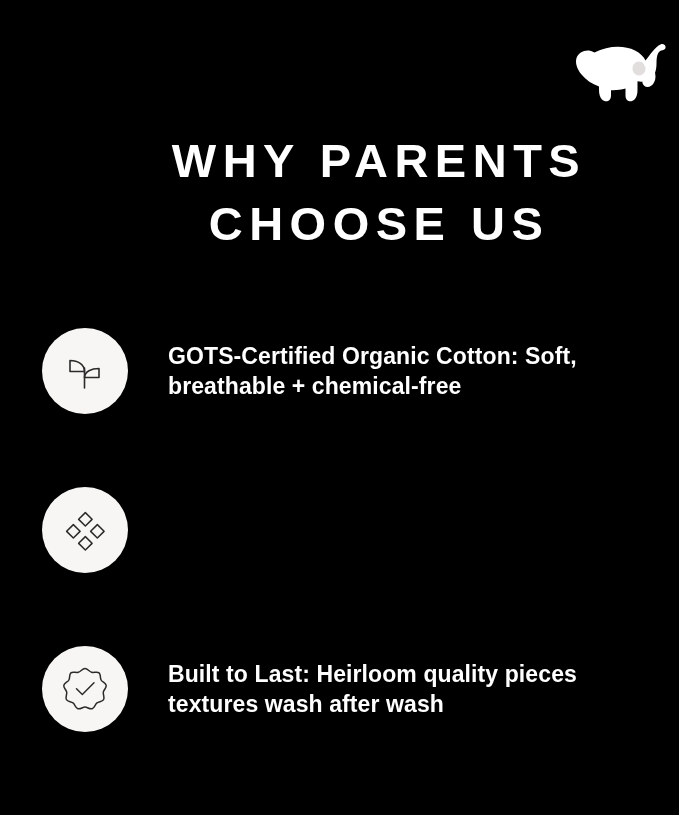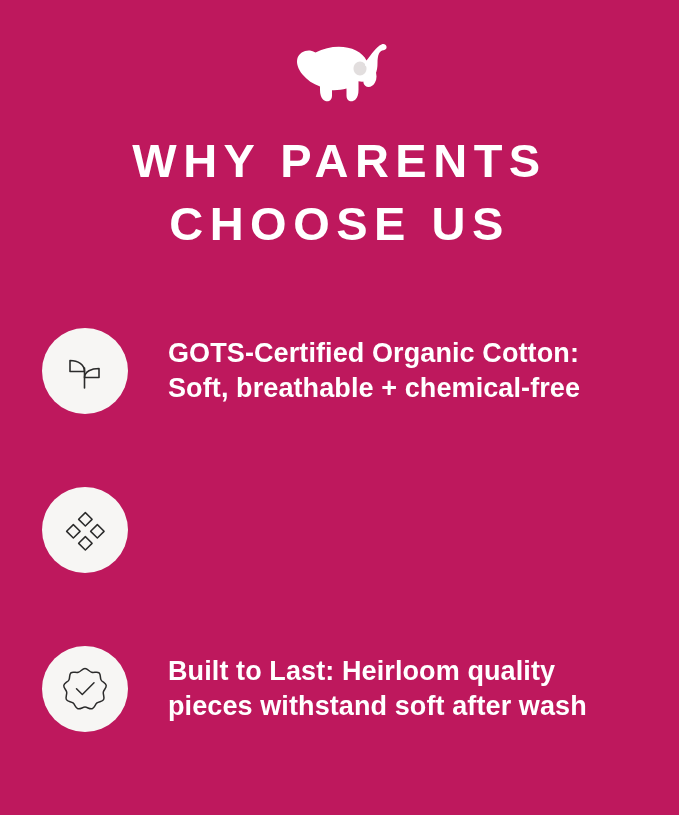--- a/index.html
+++ b/index.html
@@ -12,26 +12,26 @@
     height: 815px;
     background: #aba1a0;
     font-family: "Liberation Sans", sans-serif;
     overflow: hidden;
     position: relative;
   }
 
   .page {
     width: 679px;
     height: 815px;
-    background: #be185d;
+    background: #000000;
     position: relative;
     box-sizing: border-box;
     display: flex;
     flex-direction: column;
-    align-items: center;
+    align-items: flex-end;
   }
 
   
   .logo-wrap {
     margin-top: 36px;
     width: 120px;
     height: 72px;
     display: flex;
     align-items: center;
     justify-content: center;
@@ -79,21 +79,21 @@
     border-radius: 50%;
     background: #f7f6f4;
     display: flex;
     align-items: center;
     justify-content: center;
   }
   .badge svg { display: block; }
 
   .feature-text {
     color: #ffffff;
-    font-size: 27px;
+    font-size: 23px;
     line-height: 1.33;
     font-weight: 700;
     letter-spacing: 0.1px;
     max-width: 470px;
     font-family: "Liberation Sans", sans-serif;
   }
 </style>
 </head>
 <body>
 
@@ -199,17 +199,17 @@
               C5.1,33.6 7.1,30.7 6.7,28.2
               C6.3,25.8 3.4,23.9 3.8,21.4
               C4.2,18.9 7.7,18.1 8.9,16
               C10.1,13.9 9,10.6 10.9,8.9
               C12.8,7.2 15.9,9 18.3,8.3
               C20.7,7.6 22.4,4.5 25,4.5 Z"></path>
             <polyline points="16.5,24.8 22.3,30.5 34,18.8"></polyline>
           </g>
         </svg>
       </div>
-      <div class="feature-text">Built to Last: Heirloom quality pieces withstand soft after wash</div>
+      <div class="feature-text">Built to Last: Heirloom quality pieces textures wash after wash</div>
     </div>
 
   </div>
 </div>
 
 </body></html>

